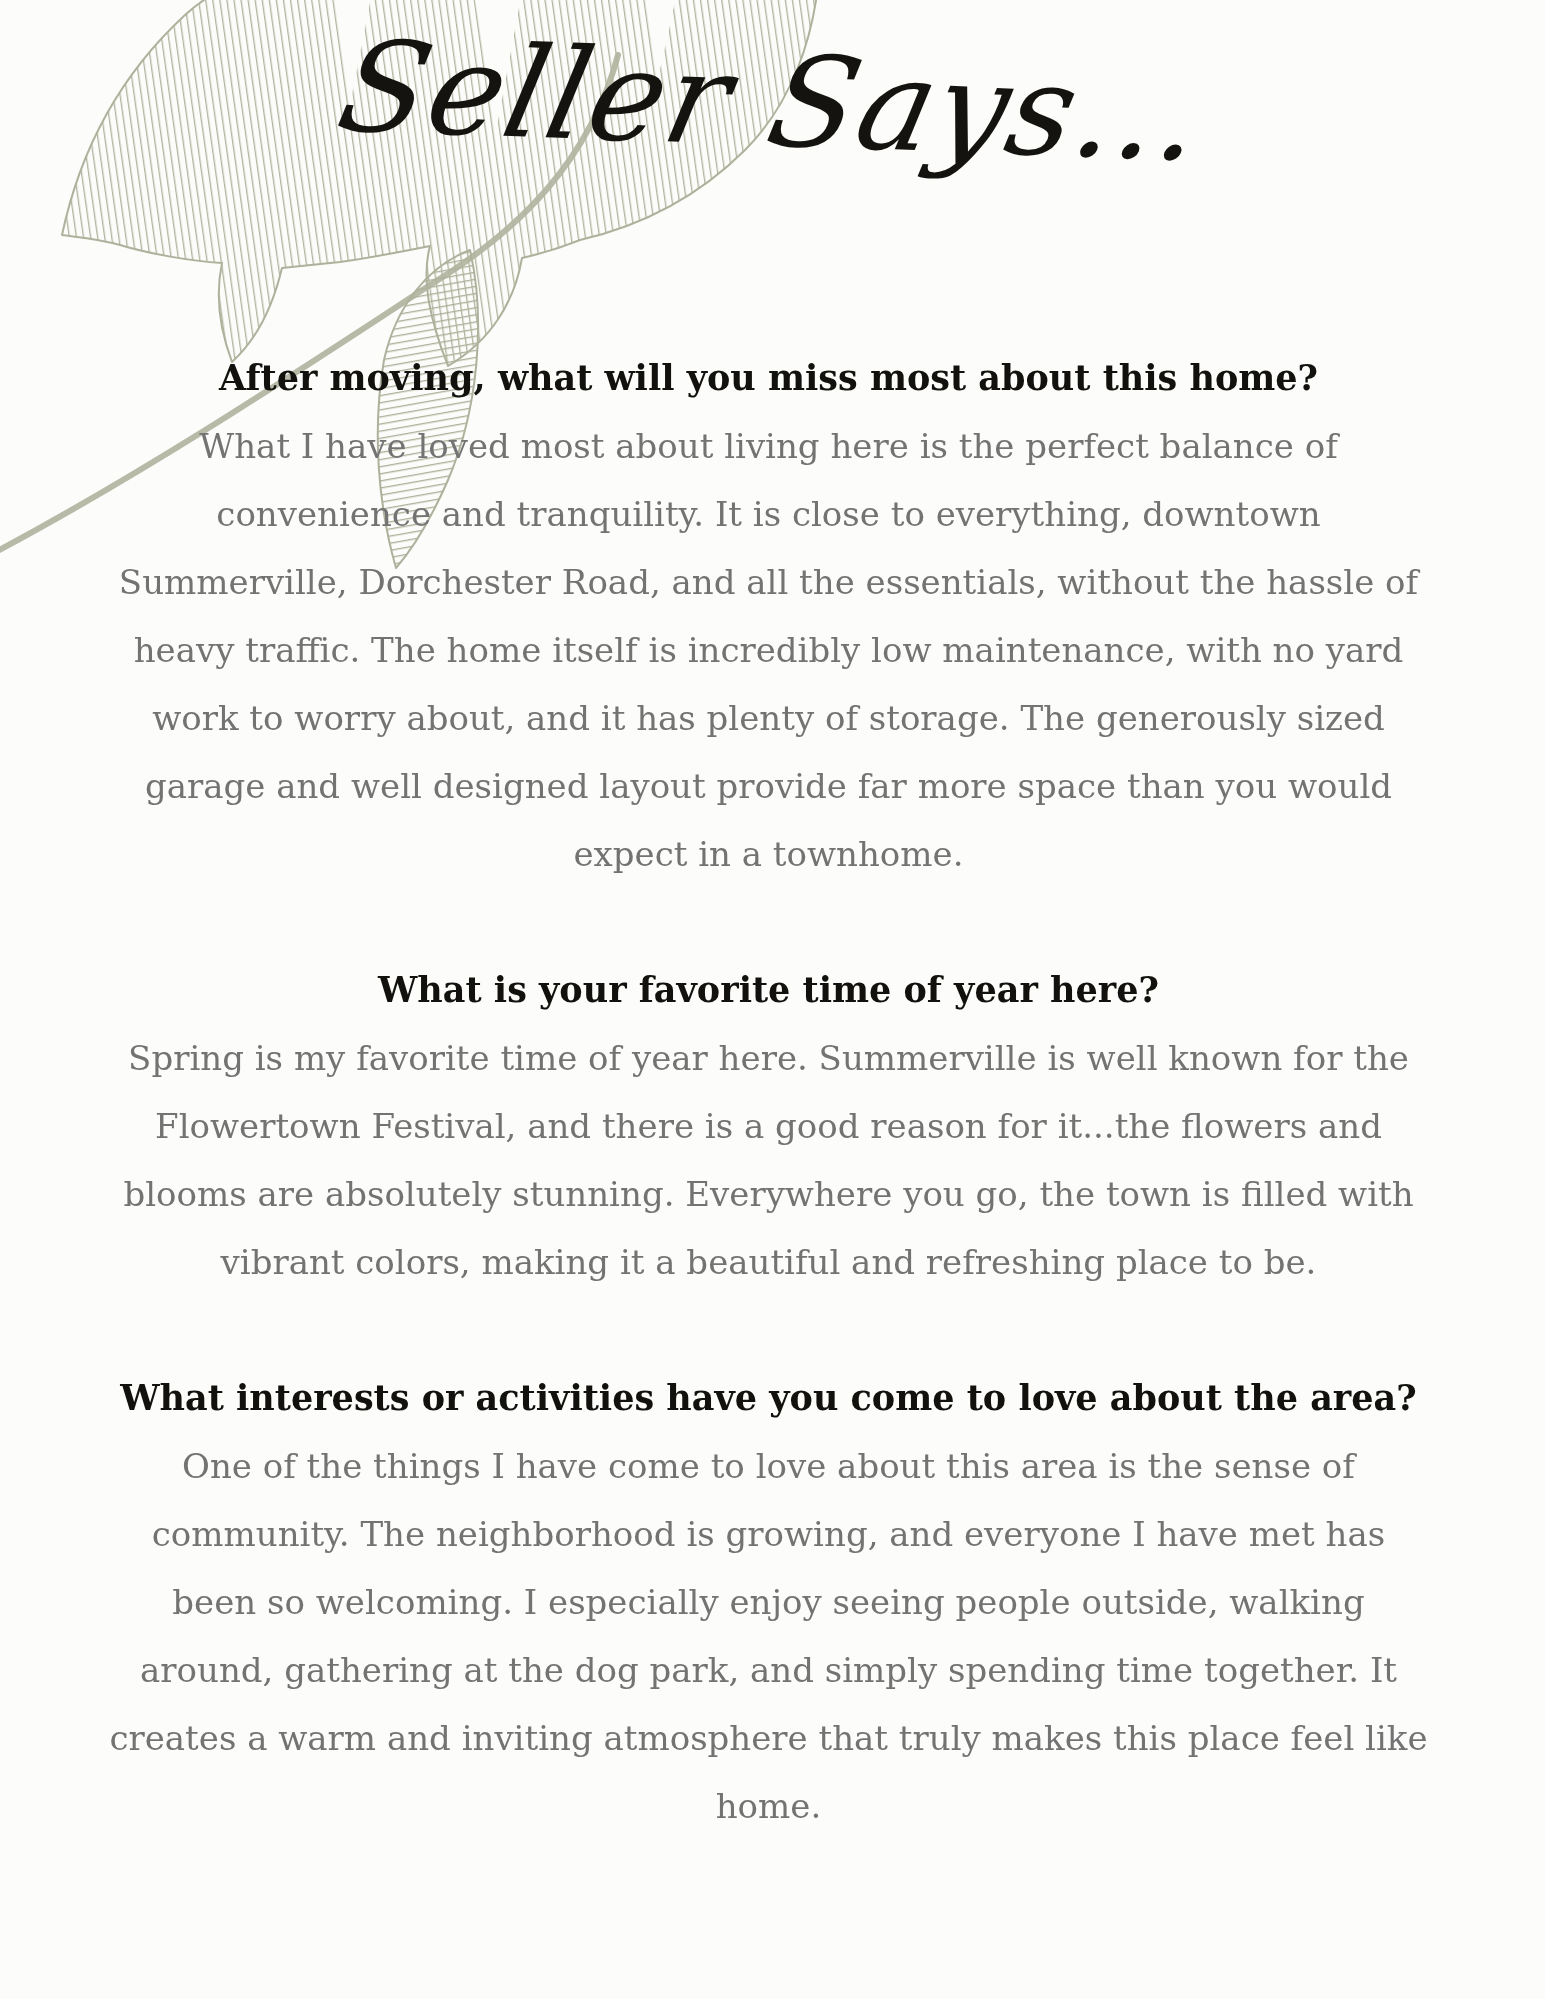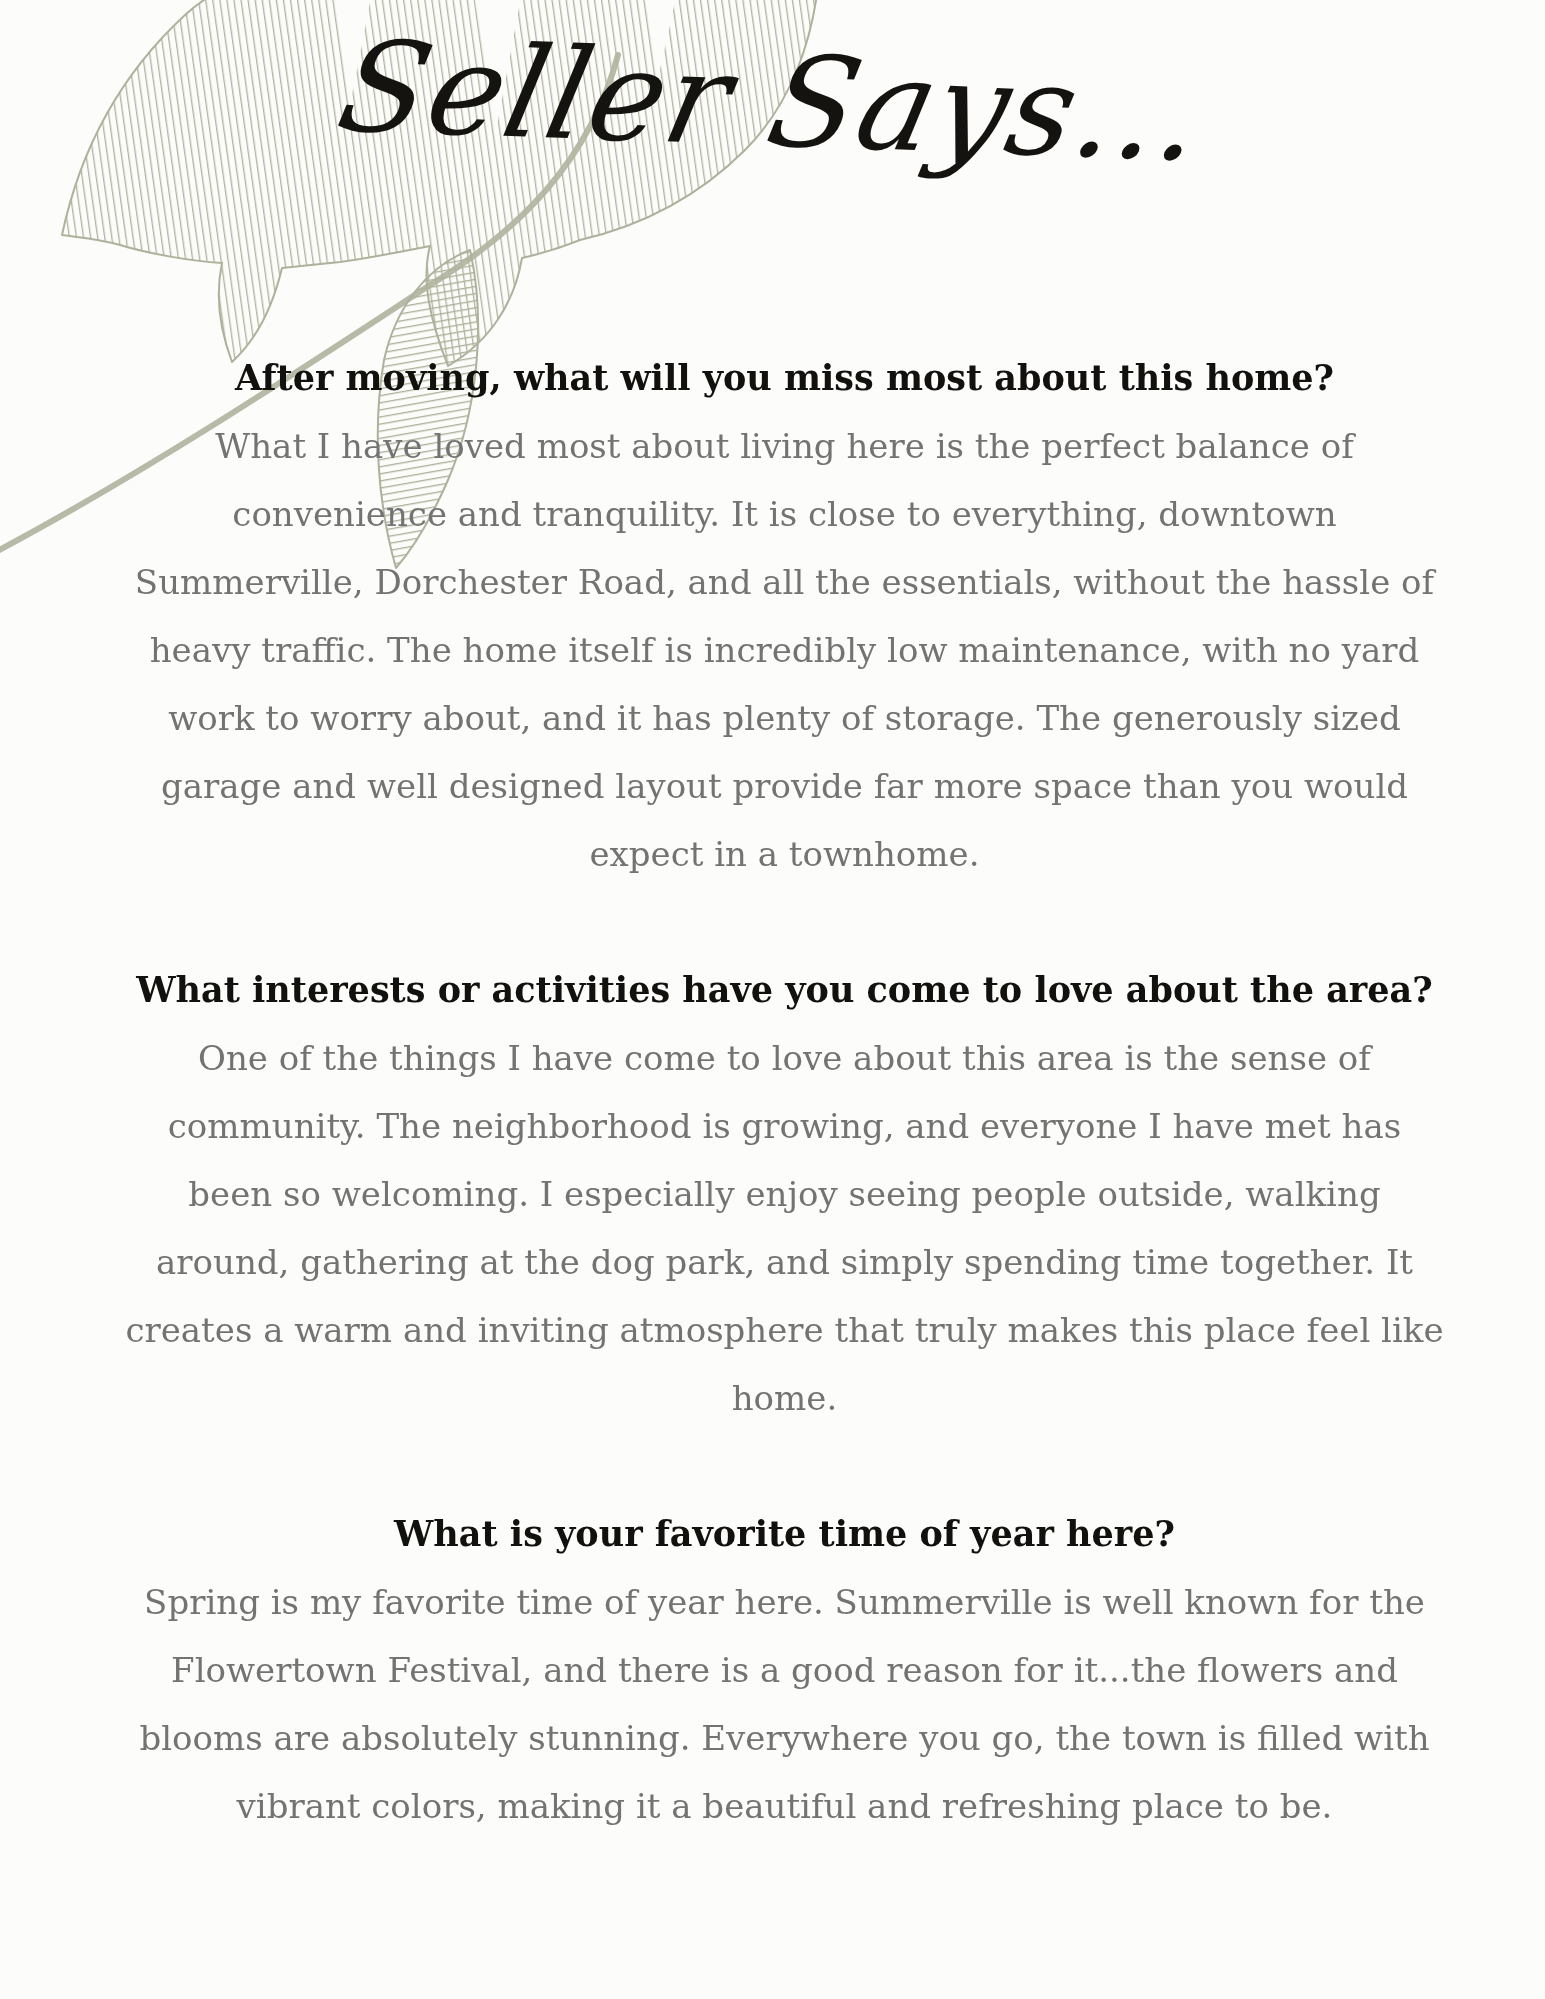--- a/index.html
+++ b/index.html
@@ -30,21 +30,21 @@
     font-style: italic;
     font-weight: 400;
     font-size: 126px;
     color: #14130f;
     letter-spacing: 0.015em;
     transform: rotate(2deg) skewX(-10deg);
   }
   .content {
     position: absolute;
     top: 344px;
-    left: 84px;
+    left: 68px;
     width: 1401px;
     text-align: center;
   }
   .question {
     margin: 0;
     font-family: "DejaVu Serif", serif;
     font-weight: 700;
     font-size: 35px;
     line-height: 68px;
     color: #12110e;
@@ -114,31 +114,31 @@
       <p class="answer">What I have loved most about living here is the perfect balance of
 convenience and tranquility. It is close to everything, downtown
 Summerville, Dorchester Road, and all the essentials, without the hassle of
 heavy traffic. The home itself is incredibly low maintenance, with no yard
 work to worry about, and it has plenty of storage. The generously sized
 garage and well designed layout provide far more space than you would
 expect in a townhome.</p>
     </section>
 
     <section class="qa-section">
+      <h2 class="question">What is your favorite time of year here?</h2>
+      <p class="answer">Spring is my favorite time of year here. Summerville is well known for the
+Flowertown Festival, and there is a good reason for it...the flowers and
+blooms are absolutely stunning. Everywhere you go, the town is filled with
+vibrant colors, making it a beautiful and refreshing place to be.</p>
+    </section>
+
+    <section class="qa-section">
       <h2 class="question">What interests or activities have you come to love about the area?</h2>
       <p class="answer">One of the things I have come to love about this area is the sense of
 community. The neighborhood is growing, and everyone I have met has
 been so welcoming. I especially enjoy seeing people outside, walking
 around, gathering at the dog park, and simply spending time together. It
 creates a warm and inviting atmosphere that truly makes this place feel like
 home.</p>
     </section>
 
-    <section class="qa-section">
-      <h2 class="question">What is your favorite time of year here?</h2>
-      <p class="answer">Spring is my favorite time of year here. Summerville is well known for the
-Flowertown Festival, and there is a good reason for it...the flowers and
-blooms are absolutely stunning. Everywhere you go, the town is filled with
-vibrant colors, making it a beautiful and refreshing place to be.</p>
-    </section>
-
   </main>
 </div>
 
 </body></html>

